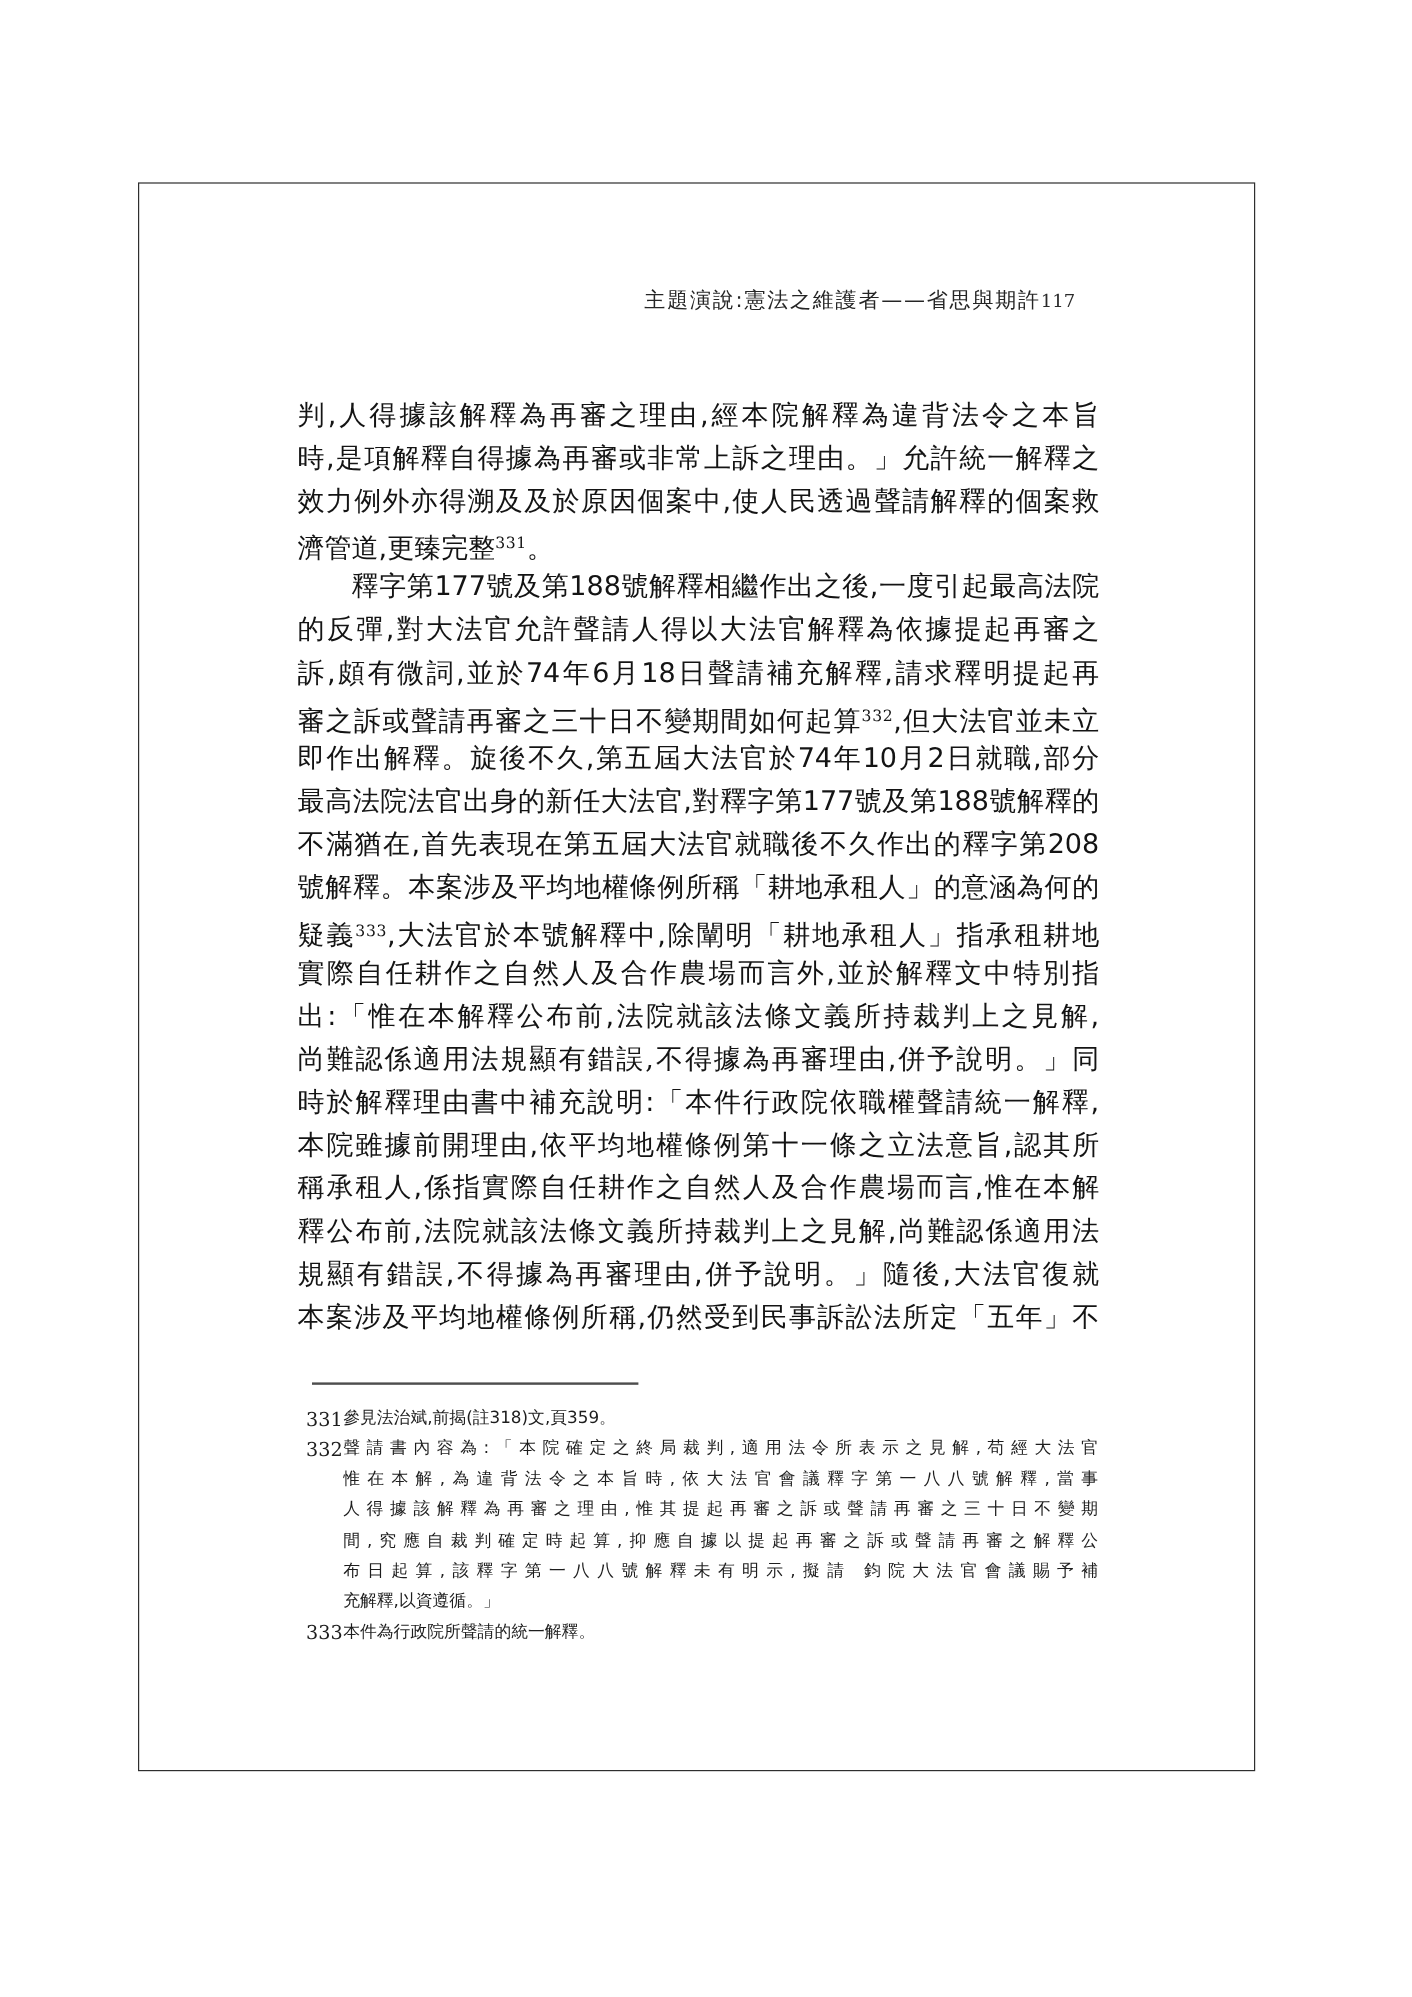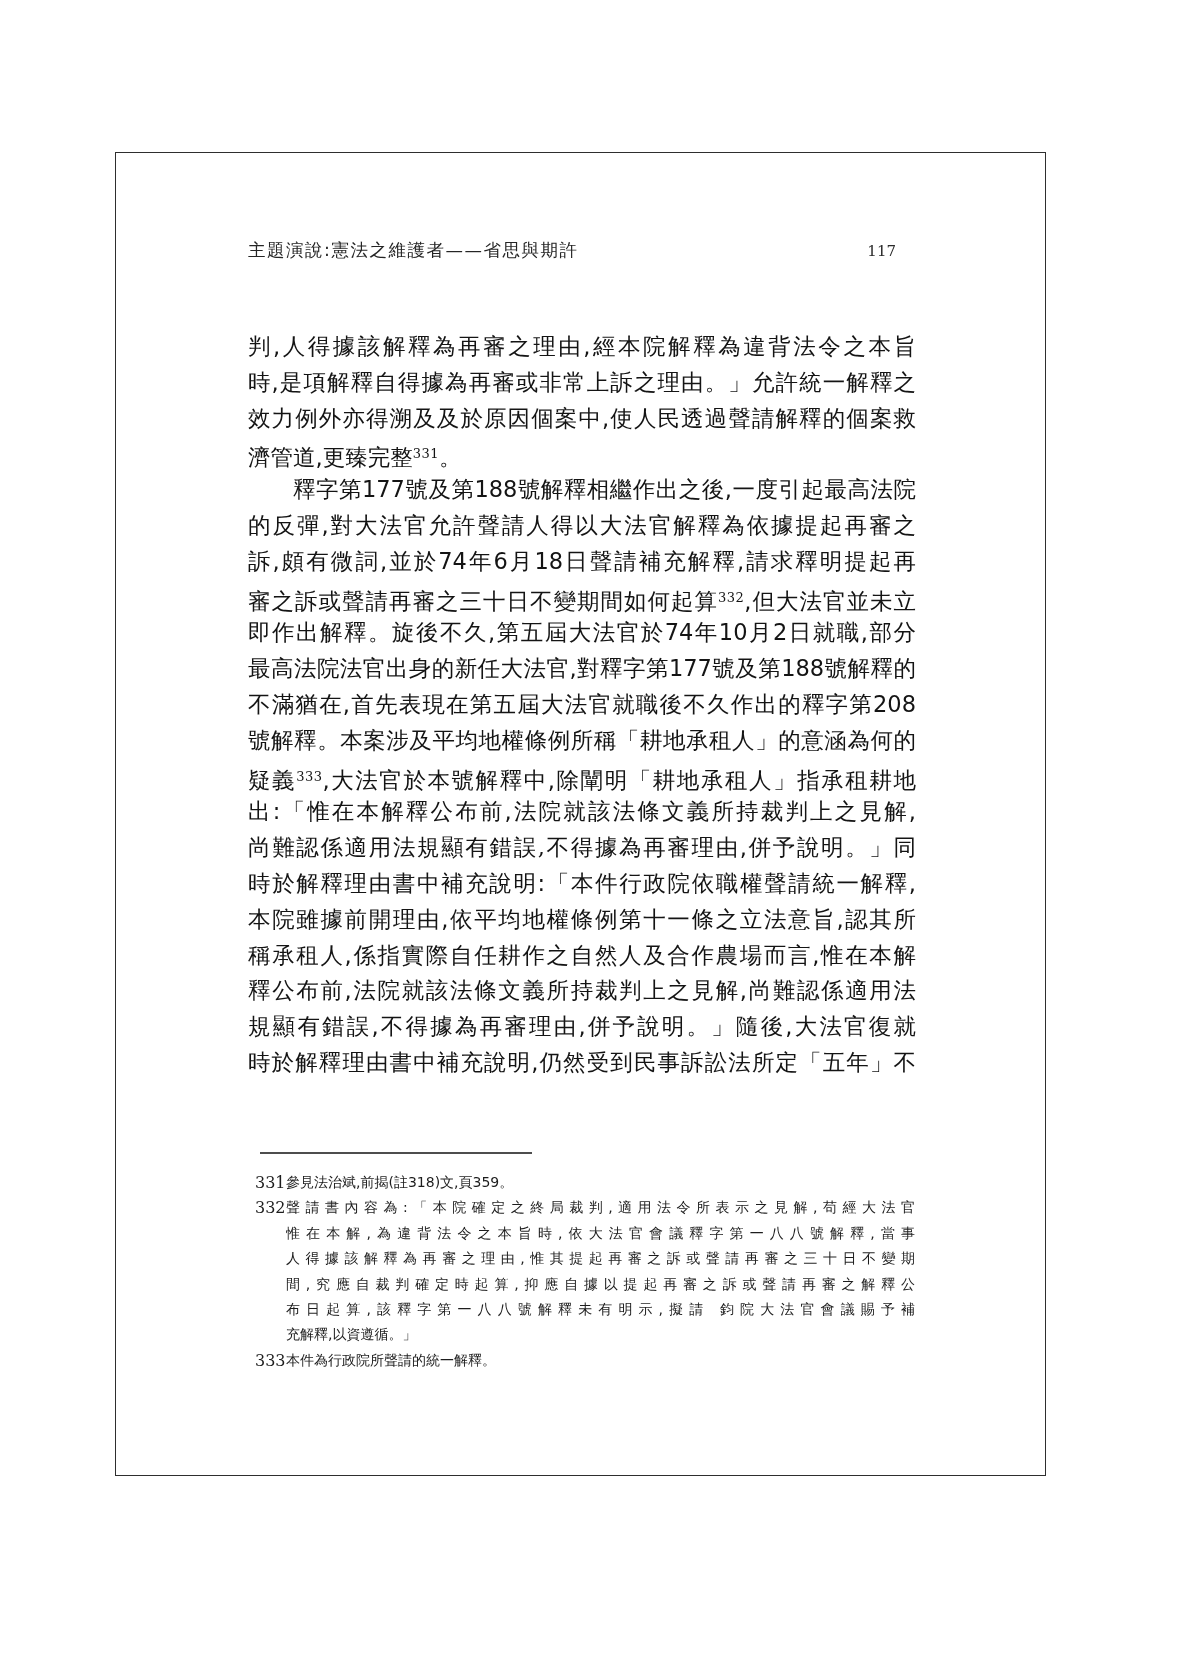--- a/index.html
+++ b/index.html
@@ -11,21 +11,21 @@
     color:#161616;
     overflow:hidden;
   }
   .frame{
     position:absolute;left:115px;top:152px;
     width:929px;height:1322px;
     border:1.5px solid #2e2e2e;
   }
   .header{
     position:absolute;left:248px;top:238px;width:668px;
-    display:flex;justify-content:space-between;align-items:baseline;
+    display:flex;justify-content:flex-end;align-items:baseline;
   }
   .header-title{
     font-size:17.5px;letter-spacing:1.5px;color:#252525;
   }
   .page-number{
     font-size:15px;color:#2a2a2a;margin-right:20px;
     font-family:"DejaVu Serif",serif;
   }
   .textblock{
     position:absolute;left:248px;top:329px;width:668px;
@@ -77,28 +77,29 @@
       <div class="bline last"><span>濟管道,更臻完整</span><span class="sup">331</span><span>。</span></div>
       <div class="bline indent"><span>釋字第177號及第188號解釋相繼作出之後,一度引起最高法院</span></div>
       <div class="bline"><span>的反彈,對大法官允許聲請人得以大法官解釋為依據提起再審之</span></div>
       <div class="bline"><span>訴,頗有微詞,並於74年6月18日聲請補充解釋,請求釋明提起再</span></div>
       <div class="bline"><span>審之訴或聲請再審之三十日不變期間如何起算</span><span class="sup">332</span><span>,但大法官並未立</span></div>
       <div class="bline"><span>即作出解釋。旋後不久,第五屆大法官於74年10月2日就職,部分</span></div>
       <div class="bline"><span>最高法院法官出身的新任大法官,對釋字第177號及第188號解釋的</span></div>
       <div class="bline"><span>不滿猶在,首先表現在第五屆大法官就職後不久作出的釋字第208</span></div>
       <div class="bline"><span>號解釋。本案涉及平均地權條例所稱「耕地承租人」的意涵為何的</span></div>
       <div class="bline"><span>疑義</span><span class="sup">333</span><span>,大法官於本號解釋中,除闡明「耕地承租人」指承租耕地</span></div>
+      <div class="bline"><span>實際自任耕作之自然人及合作農場而言外,並於解釋文中特別指</span></div>
       <div class="bline"><span>出:「惟在本解釋公布前,法院就該法條文義所持裁判上之見解,</span></div>
       <div class="bline"><span class="serif">尚難認係適用法規顯有錯誤,不得據為再審理由</span><span>,併予說明。」同</span></div>
       <div class="bline"><span>時於解釋理由書中補充說明:「本件行政院依職權聲請統一解釋,</span></div>
       <div class="bline"><span>本院雖據前開理由,依平均地權條例第十一條之立法意旨,認其所</span></div>
       <div class="bline"><span>稱承租人,係指實際自任耕作之自然人及合作農場而言,惟在本解</span></div>
       <div class="bline"><span>釋公布前,法院就該法條文義所持裁判上之見解,尚難認係適用法</span></div>
       <div class="bline"><span>規顯有錯誤,不得據為再審理由,併予說明。」隨後,大法官復就</span></div>
-      <div class="bline"><span>時於解釋理由書中補充說明,仍然受到民事訴訟法所定「五年」不</span></div>
+      <div class="bline"><span>本案涉及平均地權條例所稱,仍然受到民事訴訟法所定「五年」不</span></div>
     </div>
 
   <div class="fnrule"></div>
 
   <div class="footnotes">
       <div class="fn">
         <div class="fn-num">331</div>
         <div class="fn-text">
           <div class="fline last">參見法治斌,前揭(註318)文,頁359。</div>
         </div>

